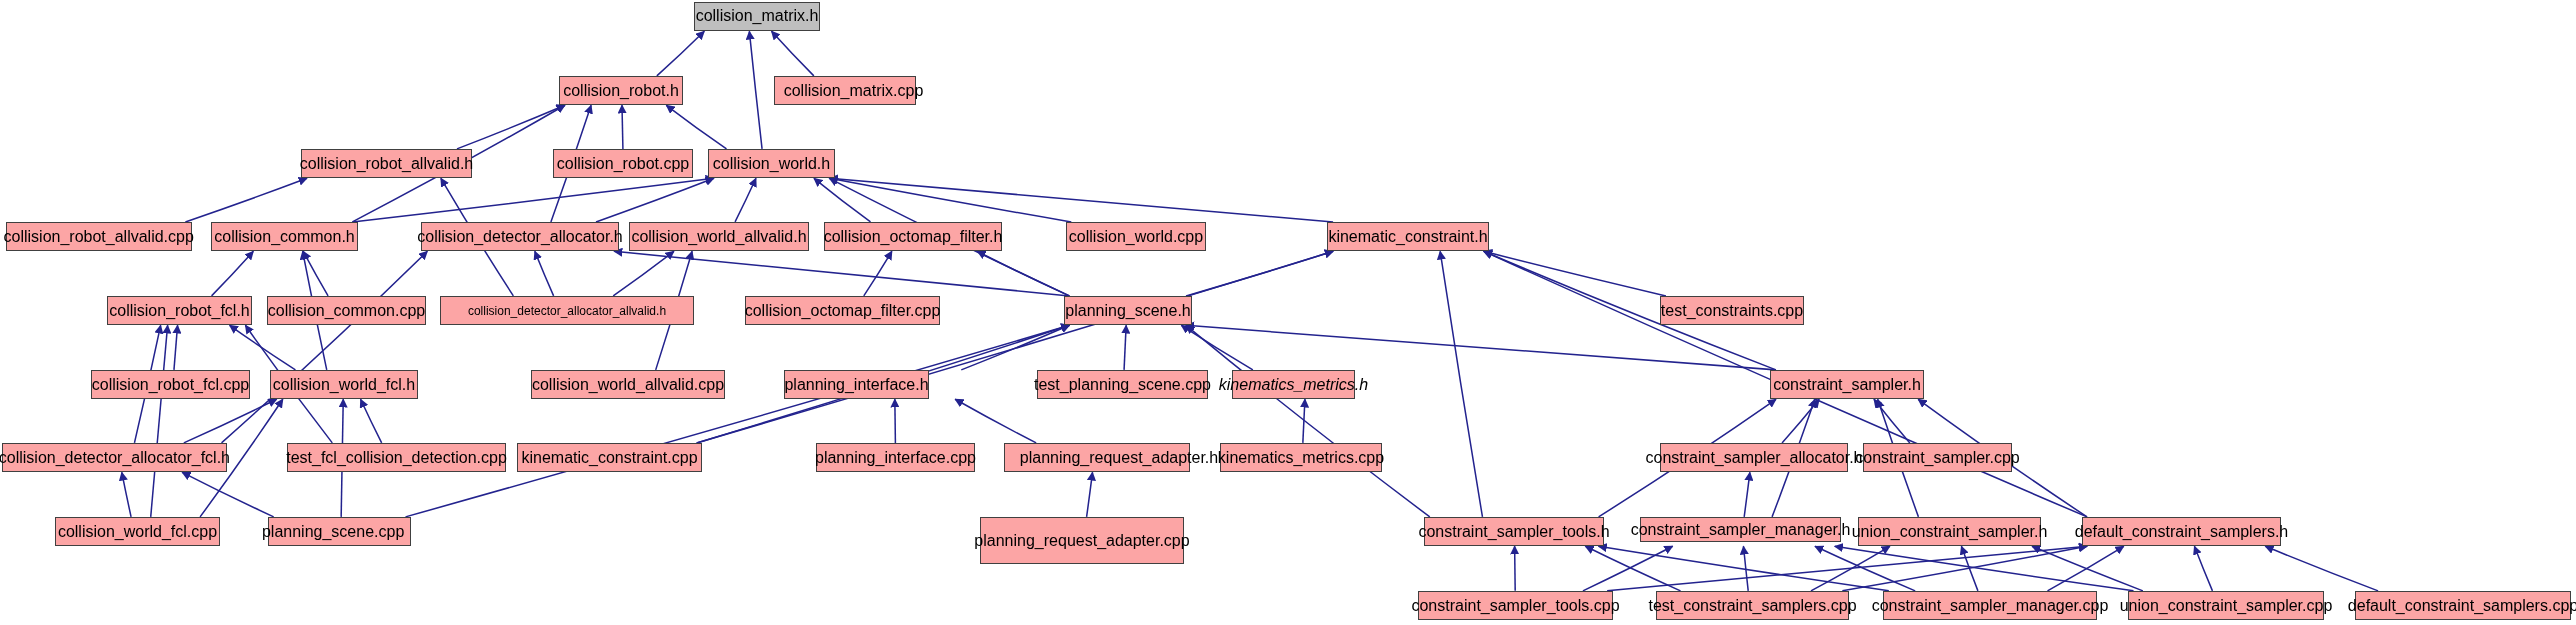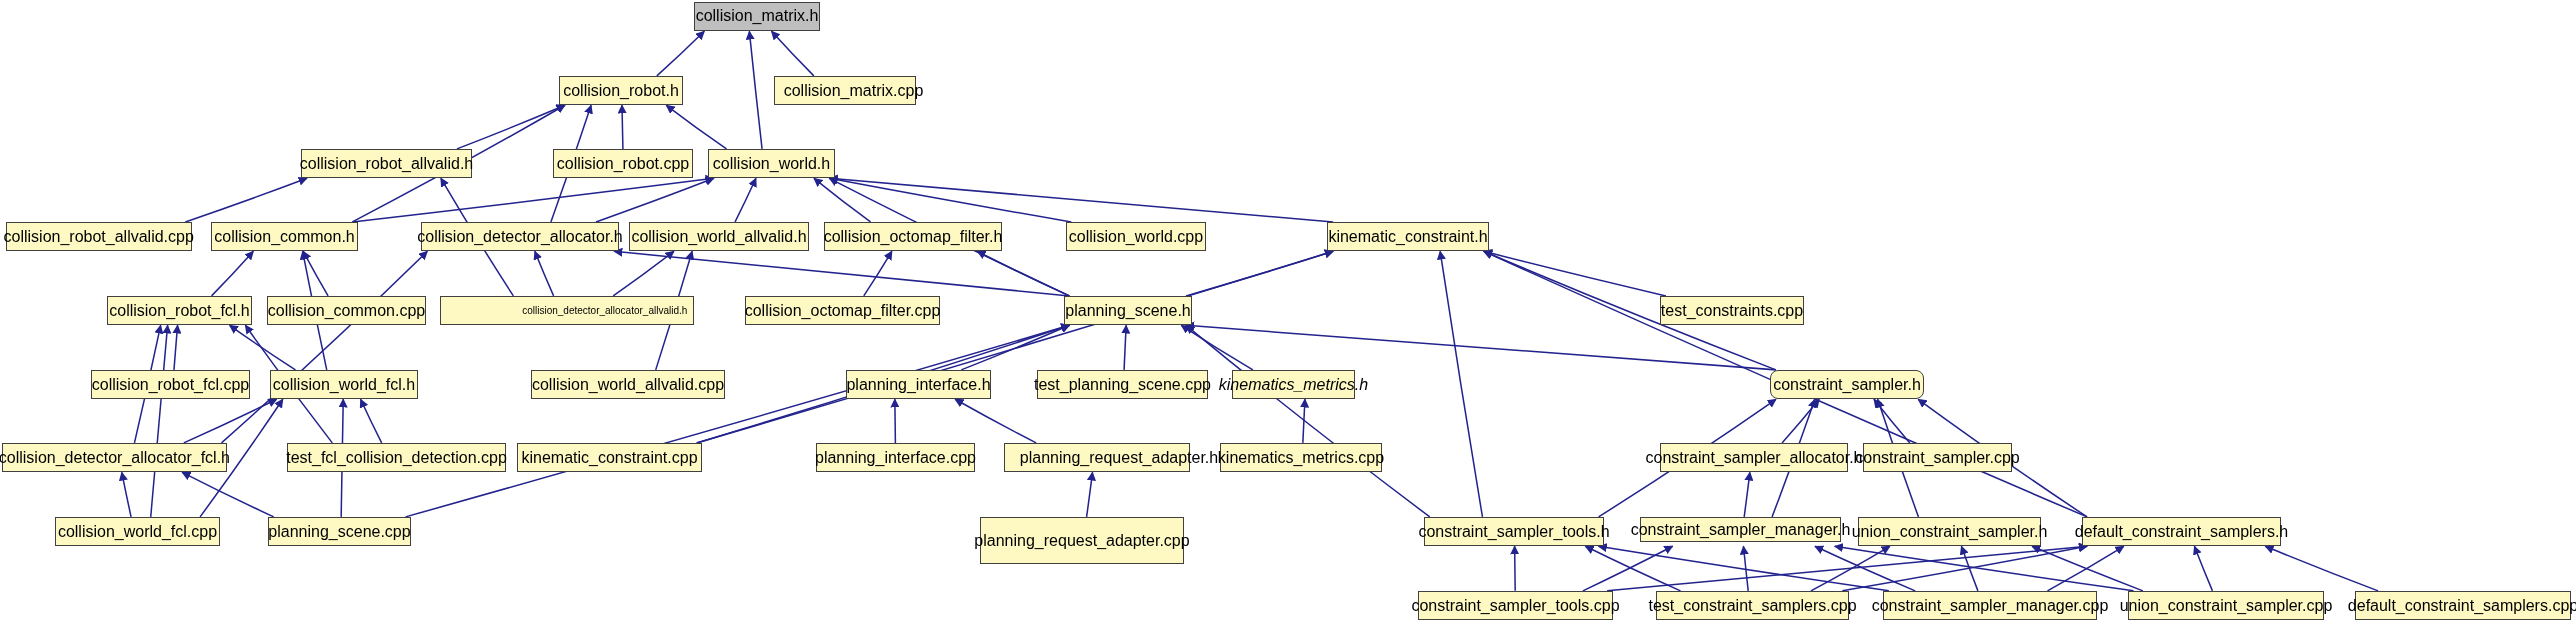--- a/index.html
+++ b/index.html
@@ -23,21 +23,21 @@
     width: 2576px;
     height: 625px;
     pointer-events: none;
   }
   .node {
     position: absolute;
     box-sizing: border-box;
     display: flex;
     align-items: center;
     justify-content: center;
-    background: #fef9c3;
+    background: #fca5a5;
     border: 0.9px solid #404040;
     color: #000000;
     white-space: nowrap;
     line-height: 1;
     letter-spacing: 0px;
     z-index: 5;
   }
   .node.root {
     background: #bfbfbf;
     border: 0.9px solid #404040;
@@ -174,51 +174,51 @@
       </div>
       <div class="node" style="left: 1327px; top: 222px; width: 162px; height: 29px; font-size: 16px;">
         <span class="label">kinematic_constraint.h</span>
       </div>
       <div class="node" style="left: 107px; top: 296px; width: 145px; height: 29px; font-size: 16px;">
         <span class="label">collision_robot_fcl.h</span>
       </div>
       <div class="node" style="left: 267px; top: 296px; width: 159px; height: 29px; font-size: 16px;">
         <span class="label">collision_common.cpp</span>
       </div>
-      <div class="node" style="left: 440px; top: 296px; width: 254px; height: 29px; font-size: 10px; justify-content: flex-end;">
+      <div class="node" style="left: 440px; top: 296px; width: 254px; height: 29px; font-size: 12px;">
         <span class="label">collision_detector_allocator_allvalid.h</span>
       </div>
       <div class="node" style="left: 745px; top: 296px; width: 195px; height: 29px; font-size: 16px;">
         <span class="label">collision_octomap_filter.cpp</span>
       </div>
       <div class="node" style="left: 1064px; top: 296px; width: 128px; height: 29px; font-size: 16px;">
         <span class="label">planning_scene.h</span>
       </div>
       <div class="node" style="left: 1660px; top: 296px; width: 144px; height: 29px; font-size: 16px;">
         <span class="label">test_constraints.cpp</span>
       </div>
       <div class="node" style="left: 91px; top: 370px; width: 159px; height: 29px; font-size: 16px;">
         <span class="label">collision_robot_fcl.cpp</span>
       </div>
       <div class="node" style="left: 270px; top: 370px; width: 148px; height: 29px; font-size: 16px;">
         <span class="label">collision_world_fcl.h</span>
       </div>
       <div class="node" style="left: 531px; top: 370px; width: 194px; height: 29px; font-size: 16px;">
         <span class="label">collision_world_allvalid.cpp</span>
       </div>
-      <div class="node" style="left: 846px; top: 370px; width: 145px; height: 29px; font-size: 16px;">
+      <div class="node" style="left: 784px; top: 370px; width: 145px; height: 29px; font-size: 16px;">
         <span class="label">planning_interface.h</span>
       </div>
       <div class="node" style="left: 1037px; top: 370px; width: 171px; height: 29px; font-size: 16px;">
         <span class="label">test_planning_scene.cpp</span>
       </div>
       <div class="node" style="left: 1232px; top: 370px; width: 123px; height: 29px; font-size: 16px; font-style: italic;">
         <span class="label">kinematics_metrics.h</span>
       </div>
-      <div class="node" style="left: 1770px; top: 370px; width: 154px; height: 29px; font-size: 16px; border-radius: 8px;">
+      <div class="node" style="left: 1770px; top: 370px; width: 154px; height: 29px; font-size: 16px;">
         <span class="label">constraint_sampler.h</span>
       </div>
       <div class="node" style="left: 1.9px; top: 443px; width: 225px; height: 29px; font-size: 16px; align-items: center;">
         <span class="label">collision_detector_allocator_fcl.h</span>
       </div>
       <div class="node" style="left: 287px; top: 443px; width: 219px; height: 29px; font-size: 16px;">
         <span class="label">test_fcl_collision_detection.cpp</span>
       </div>
       <div class="node" style="left: 517px; top: 443px; width: 185px; height: 29px; font-size: 16px;">
         <span class="label">kinematic_constraint.cpp</span>
@@ -234,21 +234,21 @@
       </div>
       <div class="node" style="left: 1660px; top: 443px; width: 188px; height: 29px; font-size: 16px;">
         <span class="label">constraint_sampler_allocator.h</span>
       </div>
       <div class="node" style="left: 1863px; top: 443px; width: 149px; height: 29px; font-size: 16px;">
         <span class="label">constraint_sampler.cpp</span>
       </div>
       <div class="node" style="left: 55px; top: 517px; width: 165px; height: 29px; font-size: 16px;">
         <span class="label">collision_world_fcl.cpp</span>
       </div>
-      <div class="node" style="left: 268px; top: 517px; width: 143px; height: 29px; font-size: 16px;">
+      <div class="node" style="left: 268px; top: 517px; width: 143px; height: 29px; font-size: 16px; justify-content: flex-end;">
         <span class="label">planning_scene.cpp</span>
       </div>
       <div class="node" style="left: 980px; top: 517px; width: 204px; height: 47px; font-size: 16px;">
         <span class="label">planning_request_adapter.cpp</span>
       </div>
       <div class="node" style="left: 1424px; top: 517px; width: 180px; height: 29px; font-size: 16px;">
         <span class="label">constraint_sampler_tools.h</span>
       </div>
       <div class="node" style="left: 1640px; top: 517px; width: 201px; height: 25px; font-size: 16px;">
         <span class="label">constraint_sampler_manager.h</span>

